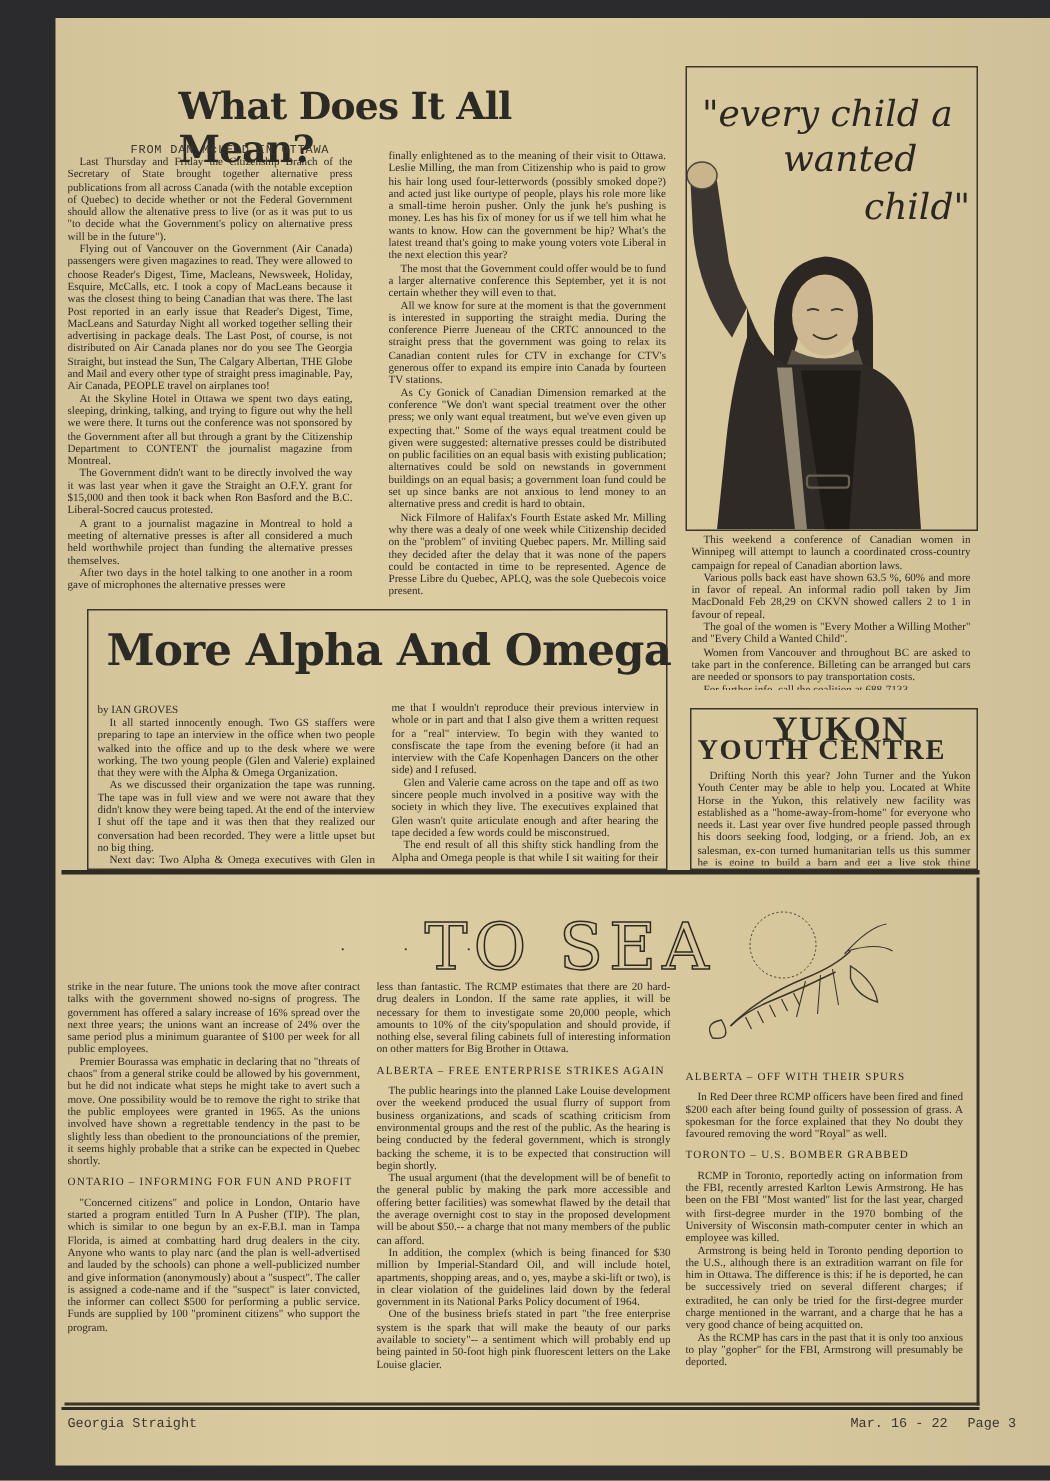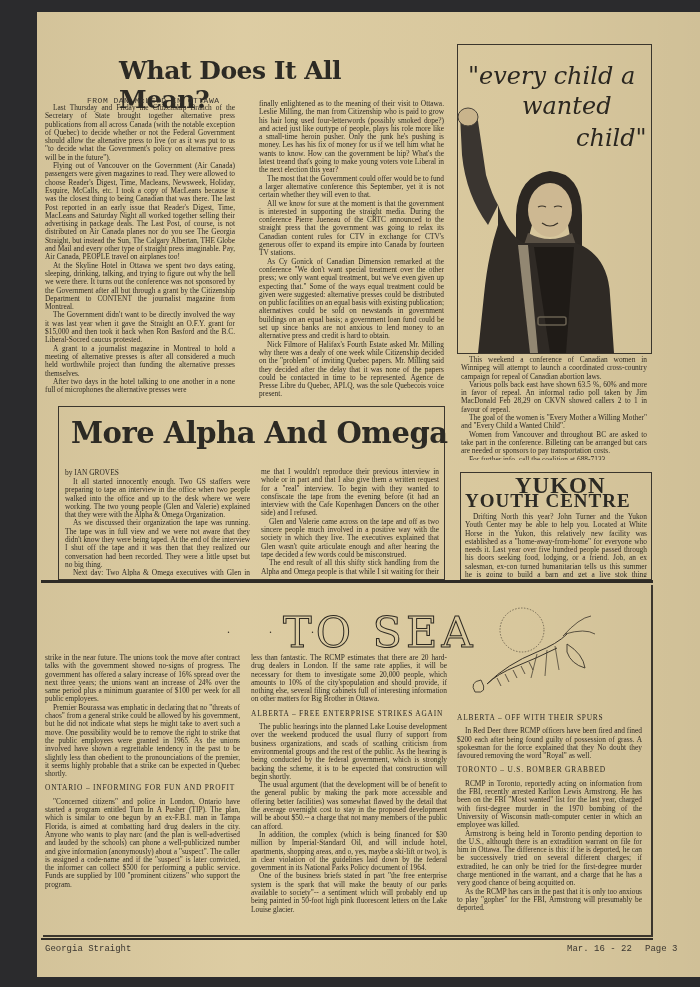--- a/index.html
+++ b/index.html
@@ -26,21 +26,21 @@
 <div class="page">
 
   <div class="abs h1" style="left:82px; top:44px; width:260px; font-size:25px; letter-spacing:-0.5px;">What Does It All Mean?</div>
   <div class="abs byline" style="left:50px; top:84px;text-align:right;">FROM DAN McLEOD IN OTTAWA</div>
   <div class="abs txt" id="a1c1" style="left:8px; top:92px; width:190px; height:298px; overflow:hidden;">
       <p>Last Thursday and Friday the Citizenship Branch of the Secretary of State brought together alternative press publications from all across Canada (with the notable exception of Quebec) to decide whether or not the Federal Government should allow the altenative press to live (or as it was put to us "to decide what the Government's policy on alternative press will be in the future").</p>
       <p>Flying out of Vancouver on the Government (Air Canada) passengers were given magazines to read. They were allowed to choose Reader's Digest, Time, Macleans, Newsweek, Holiday, Esquire, McCalls, etc. I took a copy of MacLeans because it was the closest thing to being Canadian that was there. The last Post reported in an early issue that Reader's Digest, Time, MacLeans and Saturday Night all worked together selling their advertising in package deals. The Last Post, of course, is not distributed on Air Canada planes nor do you see The Georgia Straight, but instead the Sun, The Calgary Albertan, THE Globe and Mail and every other type of straight press imaginable. Pay, Air Canada, PEOPLE travel on airplanes too!</p>
       <p>At the Skyline Hotel in Ottawa we spent two days eating, sleeping, drinking, talking, and trying to figure out why the hell we were there. It turns out the conference was not sponsored by the Government after all but through a grant by the Citizenship Department to CONTENT the journalist magazine from Montreal.</p>
       <p>The Government didn't want to be directly involved the way it was last year when it gave the Straight an O.F.Y. grant for $15,000 and then took it back when Ron Basford and the B.C. Liberal-Socred caucus protested.</p>
       <p>A grant to a journalist magazine in Montreal to hold a meeting of alternative presses is after all considered a much held worthwhile project than funding the alternative presses themselves.</p>
-      <p>After two days in the hotel talking to one another in a none full of microphones the alternative presses were</p>
+      <p>After two days in the hotel talking to one another in a room gave of microphones the alternative presses were</p>
     </div>
   <div class="abs txt" id="a1c2" style="left:222px; top:88px; width:185px; height:302px; overflow:hidden;">
       <p class="noind">finally enlightened as to the meaning of their visit to Ottawa. Leslie Milling, the man from Citizenship who is paid to grow his hair long used four-letterwords (possibly smoked dope?) and acted just like ourtype of people, plays his role more like a small-time heroin pusher. Only the junk he's pushing is money. Les has his fix of money for us if we tell him what he wants to know. How can the government be hip? What's the latest treand that's going to make young voters vote Liberal in the next election this year?</p>
       <p>The most that the Government could offer would be to fund a larger alternative conference this September, yet it is not certain whether they will even to that.</p>
       <p>All we know for sure at the moment is that the government is interested in supporting the straight media. During the conference Pierre Jueneau of the CRTC announced to the straight press that the government was going to relax its Canadian content rules for CTV in exchange for CTV's generous offer to expand its empire into Canada by fourteen TV stations.</p>
       <p>As Cy Gonick of Canadian Dimension remarked at the conference "We don't want special treatment over the other press; we only want equal treatment, but we've even given up expecting that." Some of the ways equal treatment could be given were suggested: alternative presses could be distributed on public facilities on an equal basis with existing publication; alternatives could be sold on newstands in government buildings on an equal basis; a government loan fund could be set up since banks are not anxious to lend money to an alternative press and credit is hard to obtain.</p>
       <p>Nick Filmore of Halifax's Fourth Estate asked Mr. Milling why there was a dealy of one week while Citizenship decided on the "problem" of inviting Quebec papers. Mr. Milling said they decided after the delay that it was none of the papers could be contacted in time to be represented. Agence de Presse Libre du Quebec, APLQ, was the sole Quebecois voice present.</p>
     </div>
 
   <div class="abs box" style="left:420px; top:32px; width:193px; height:308px; overflow:hidden;">

